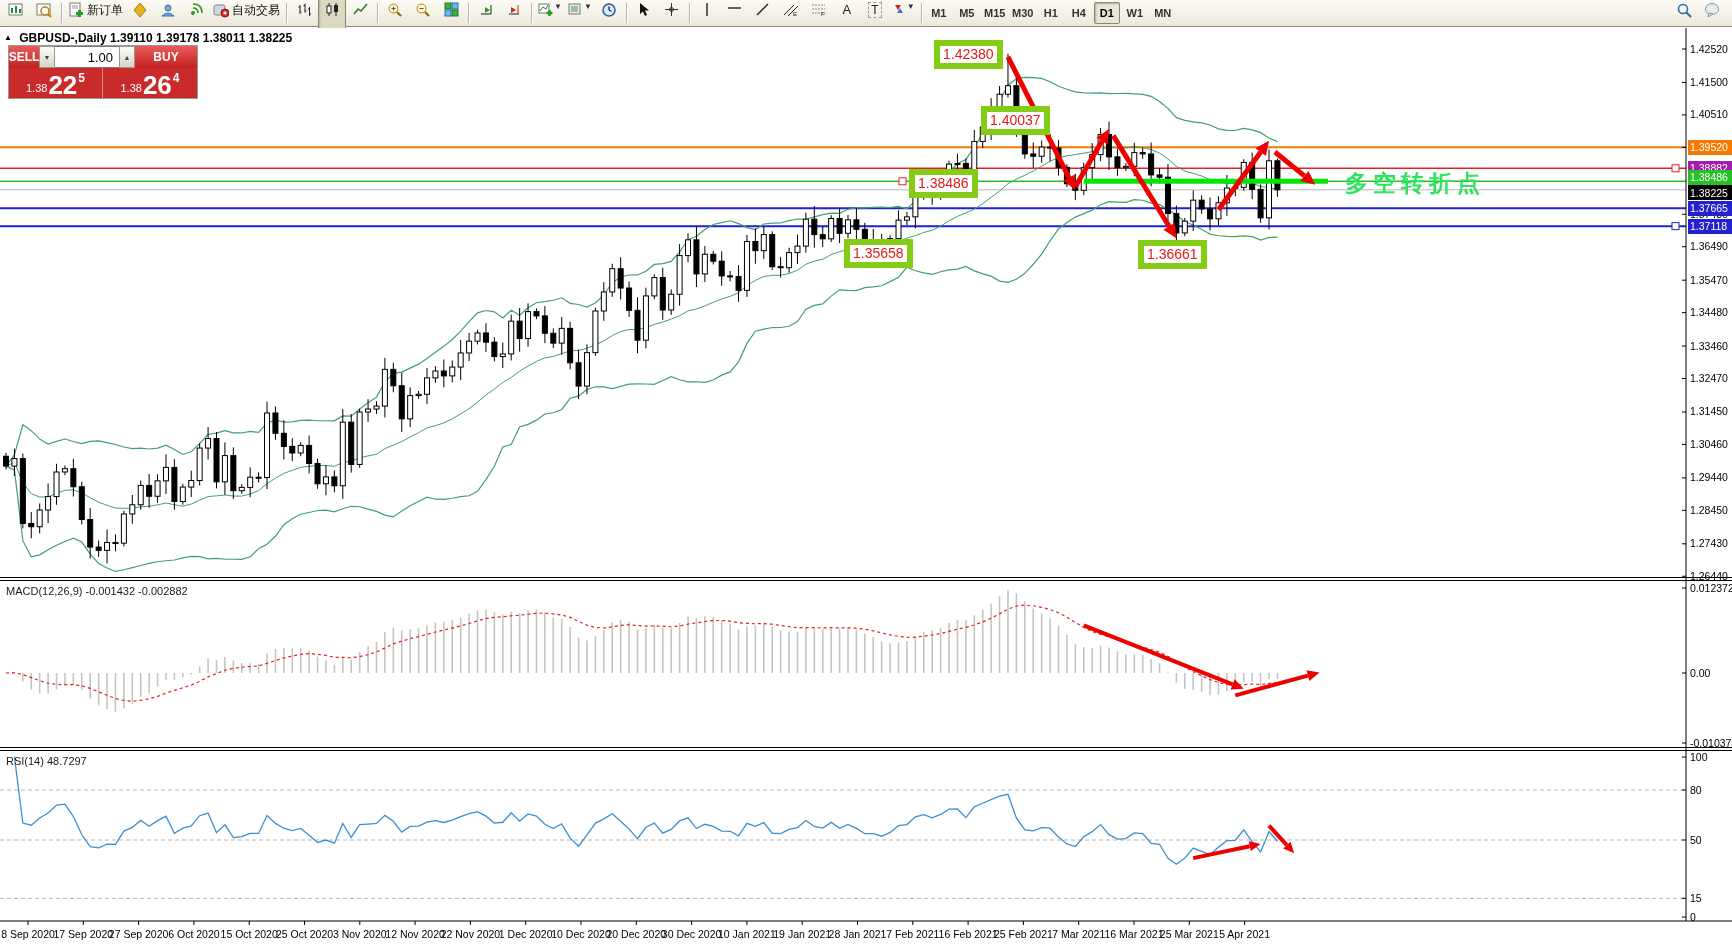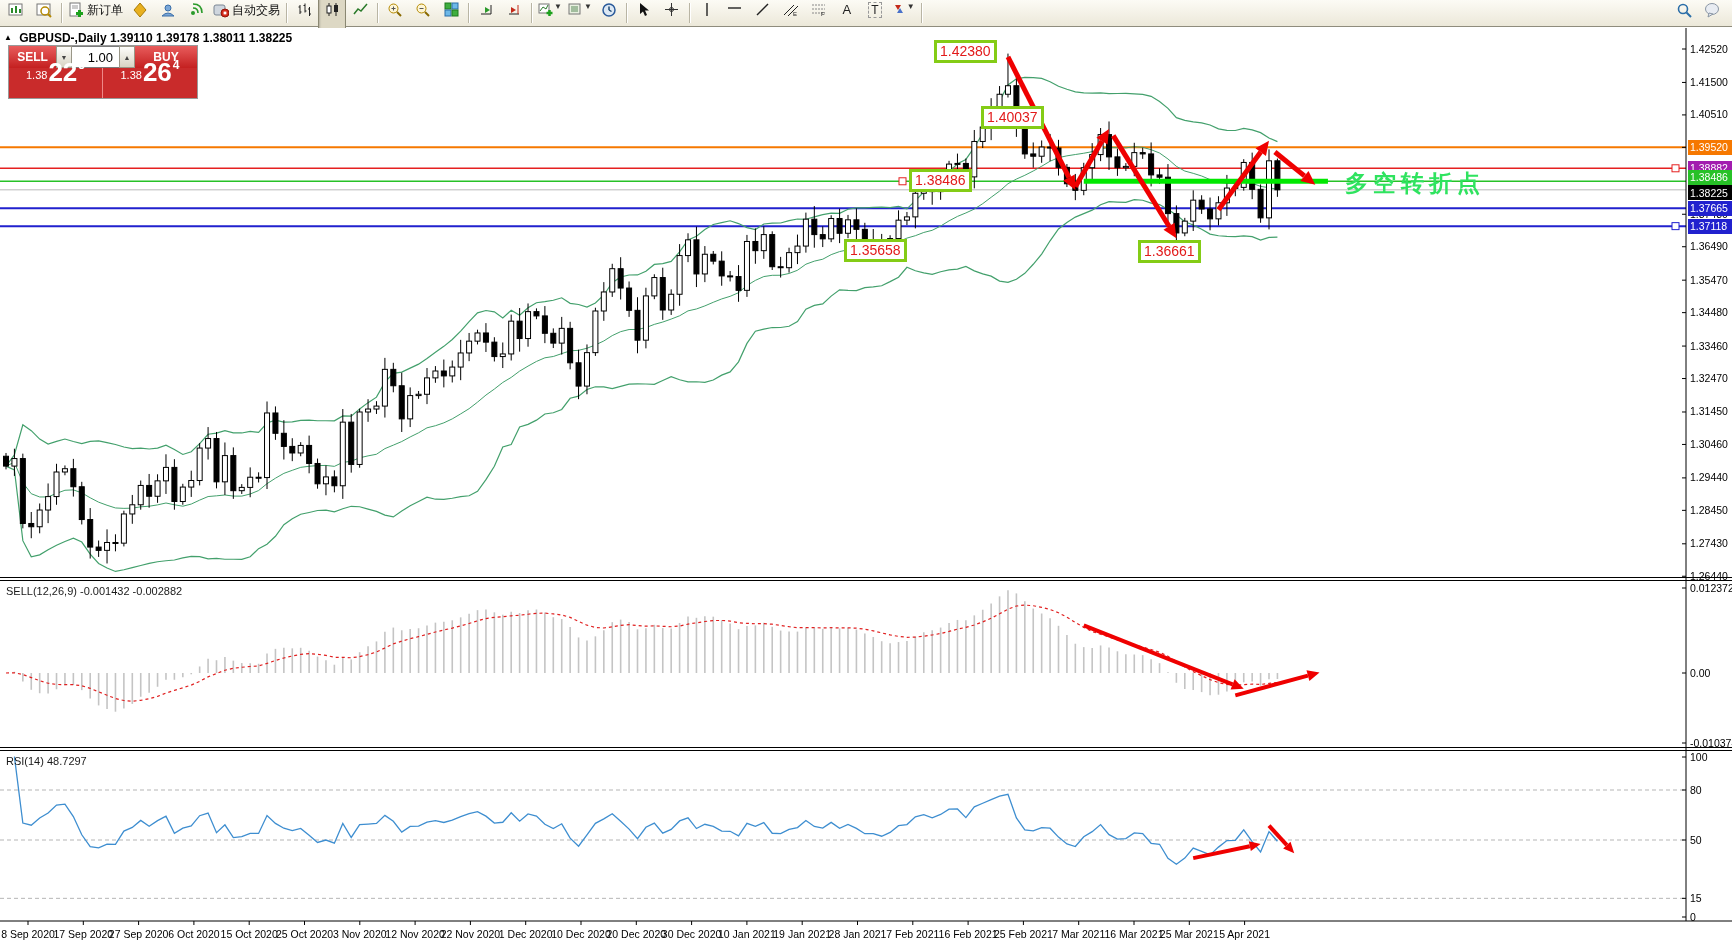--- a/index.html
+++ b/index.html
@@ -23,34 +23,34 @@
   
   #chart{position:absolute;left:0;top:28px;width:1732px;height:917px;background:#fff;}
   #chart svg{position:absolute;left:0;top:0;}
   svg text{font-family:"Liberation Sans",sans-serif;}
   .overlay{position:absolute;z-index:5;}
   .sym-title{left:4px;top:3px;font-size:12px;font-weight:bold;color:#000;}
   .sym-title .tri{font-size:8px;vertical-align:2px;margin-right:4px;}
   
   .ocp{left:8px;top:17px;width:188px;border:1px solid #999;background:#fff;}
   .ocp-row1{display:flex;height:22px;}
-  .ocp-btn{width:47px;background:linear-gradient(#e85c5c,#c42020);color:#fff;font-size:12px;font-weight:bold;
+  .ocp-btn{width:30px;background:linear-gradient(#e85c5c,#c42020);color:#fff;font-size:12px;font-weight:bold;
     display:flex;align-items:center;justify-content:center;}
   .spin-btn{width:16px;background:linear-gradient(#fdfdfb,#d8d4c4);border:1px solid #9a9788;box-sizing:border-box;
     display:flex;align-items:center;justify-content:center;font-size:7px;color:#444;}
   .vol{flex:1;border:1px solid #7a7a7a;border-left:none;border-right:none;box-sizing:border-box;
     font-size:13px;display:flex;align-items:center;justify-content:flex-end;padding-right:6px;}
   .ocp-row2{display:flex;height:30px;background:#c92b2b;}
-  .half{width:50%;display:flex;align-items:flex-end;justify-content:center;color:#fff;padding-bottom:14px;box-sizing:border-box;}
+  .half{width:50%;display:flex;align-items:flex-end;justify-content:center;color:#fff;padding-bottom:1px;box-sizing:border-box;}
   .half.sell{border-right:1px solid #e88;}
   .pfx{font-size:11px;margin:0 1px 3px 0;}
   .big{font-size:26px;font-weight:bold;line-height:24px;}
   .sup{font-size:12px;font-weight:bold;margin:0 0 12px 1px;}
   
-  .ann{border:3px solid #84cc16;color:#e21a1a;background:#fff;font-size:14px;
+  .ann{border:6px solid #84cc16;color:#e21a1a;background:#fff;font-size:14px;
     padding:0 3px;line-height:17px;white-space:nowrap;z-index:6;}
   .cn-note{color:#2fe35f;font-size:23px;font-weight:bold;letter-spacing:5px;z-index:6;white-space:nowrap;}
   .pane-label{font-size:11px;color:#1a1a1a;z-index:6;white-space:nowrap;}
   .price-badge{left:1688px;width:44px;height:15px;color:#fff;font-size:10.5px;
     display:flex;align-items:center;padding-left:2px;box-sizing:border-box;z-index:6;}
 </style>
 </head>
 <body>
 
 <div class="toolbar">
@@ -258,20 +258,31 @@
     </div>
     <div class="tb-btn">
       <svg width="14" height="14">
           <polygon points="3,3 9,3 6,8" fill="#c42a1a"></polygon>
           <polygon points="5,11 11,11 8,6" fill="#2a5ac4" opacity="0.85"></polygon>
         </svg>
       <span class="tb-caret">▼</span>
     </div>
   </div>
   <div class="tb-sep"></div>
+  <div class="tb-group" id="tf-group">
+      <div class="tf-btn">M1</div>
+      <div class="tf-btn">M5</div>
+      <div class="tf-btn">M15</div>
+      <div class="tf-btn">M30</div>
+      <div class="tf-btn">H1</div>
+      <div class="tf-btn">H4</div>
+      <div class="tf-btn active">D1</div>
+      <div class="tf-btn">W1</div>
+      <div class="tf-btn">MN</div>
+    </div>
   <div style="margin-left:auto;" class="tb-group">
     <div class="tb-btn">
       <svg width="17" height="17">
           <circle cx="7" cy="7" r="4.5" fill="none" stroke="#2a6ea8" stroke-width="1.6"></circle>
           <line x1="10.5" y1="10.5" x2="15" y2="15" stroke="#2a6ea8" stroke-width="2"></line>
         </svg>
     </div>
     <div class="tb-btn" style="position:relative;margin-right:4px;">
       <svg width="17" height="16">
           <ellipse cx="8" cy="7" rx="6.5" ry="5.5" fill="#e8ecf2" stroke="#8a96a4"></ellipse>
@@ -941,21 +952,21 @@
   </div>
 
   <div class="overlay ann" style="left:934px;top:12px;">1.42380</div>
   <div class="overlay ann" style="left:981px;top:78px;">1.40037</div>
   <div class="overlay ann" style="left:909px;top:141px;">1.38486</div>
   <div class="overlay ann" style="left:1138px;top:212px;">1.36661</div>
   <div class="overlay ann" style="left:844px;top:211px;">1.35658</div>
   <div class="overlay cn-note" style="left:1345px;top:140px;">多空转折点</div>
 
   <div class="overlay pane-label" style="left:6px;top:557px;">
-    <span>SELL(12,26,9)</span>
+    <span>MACD(12,26,9)</span>
     <span>-0.001432</span>
     <span>-0.002882</span>
   </div>
   <div class="overlay pane-label" style="left:6px;top:727px;">
     <span>RSI(14)</span>
     <span>48.7297</span>
   </div>
   <div id="badges">
       <div class="overlay price-badge" style="top: 111.87px; background: rgb(246, 120, 0);">1.39520</div>
       <div class="overlay price-badge" style="top: 132.79px; background: #a21caf;">1.38882</div>

